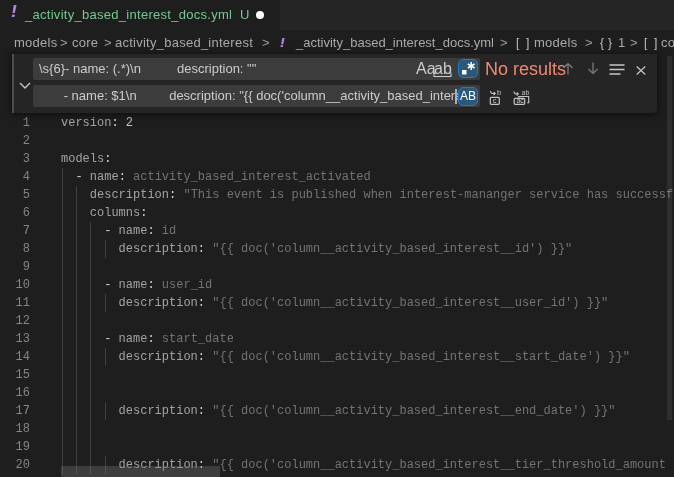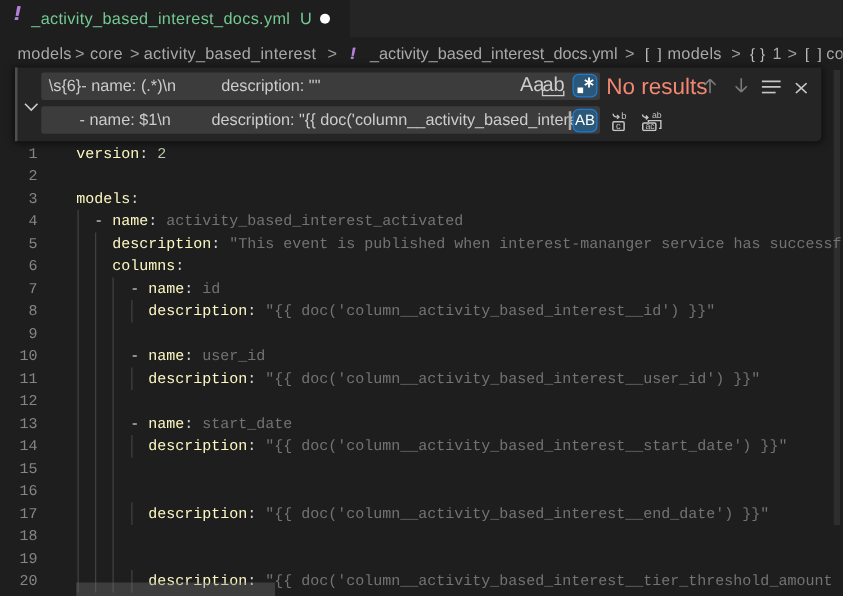--- a/index.html
+++ b/index.html
@@ -24,21 +24,21 @@
   #crumbs .sep { color:#9d9d9d; font-size:13px; }
   #crumbs .icn { color:#c0c0c0; font-size:12px; }
   #crumbs .bang { color:#b180d7; font-weight:bold; font-style:italic; text-shadow:0.4px 0 0 #b180d7; }
 
   
   #editor { position:absolute; left:0; top:56px; width:674px; height:421px; background:#1e1e1e; overflow:hidden; }
   .line { position:absolute; left:0; height:18px; width:900px; font-family:"Liberation Mono",monospace;
     font-size:12px; line-height:18px; white-space:pre; }
   .line .num { position:absolute; left:0; top:0; width:30px; text-align:right; color:#858585; }
   .line .code { position:absolute; left:61px; top:0; color:#d4d4d4; }
-  .k { color:#fef9c3; } .s { color:#737373; } .n { color:#b5cea8; }
+  .k { color:#a3a3a3; } .s { color:#737373; } .n { color:#b5cea8; }
   .guide { position:absolute; width:1px; background:#404040; }
 
   
   #hthumb { position:absolute; left:61px; top:410px; width:159px; height:11px; background:rgba(121,121,121,0.35); }
   #vthumb { position:absolute; left:667px; top:0px; width:5px; height:364px; background:rgba(121,121,121,0.18); }
 
   
   #find { position:absolute; left:12px; top:54px; width:645px; height:59px; background:#252526;
     border-radius:0 0 4px 4px; box-shadow:0 1px 6px 1px rgba(0,0,0,0.5); }
   #find .sash { position:absolute; left:0; top:0; width:2px; height:59px; background:#4e4e4e; }

